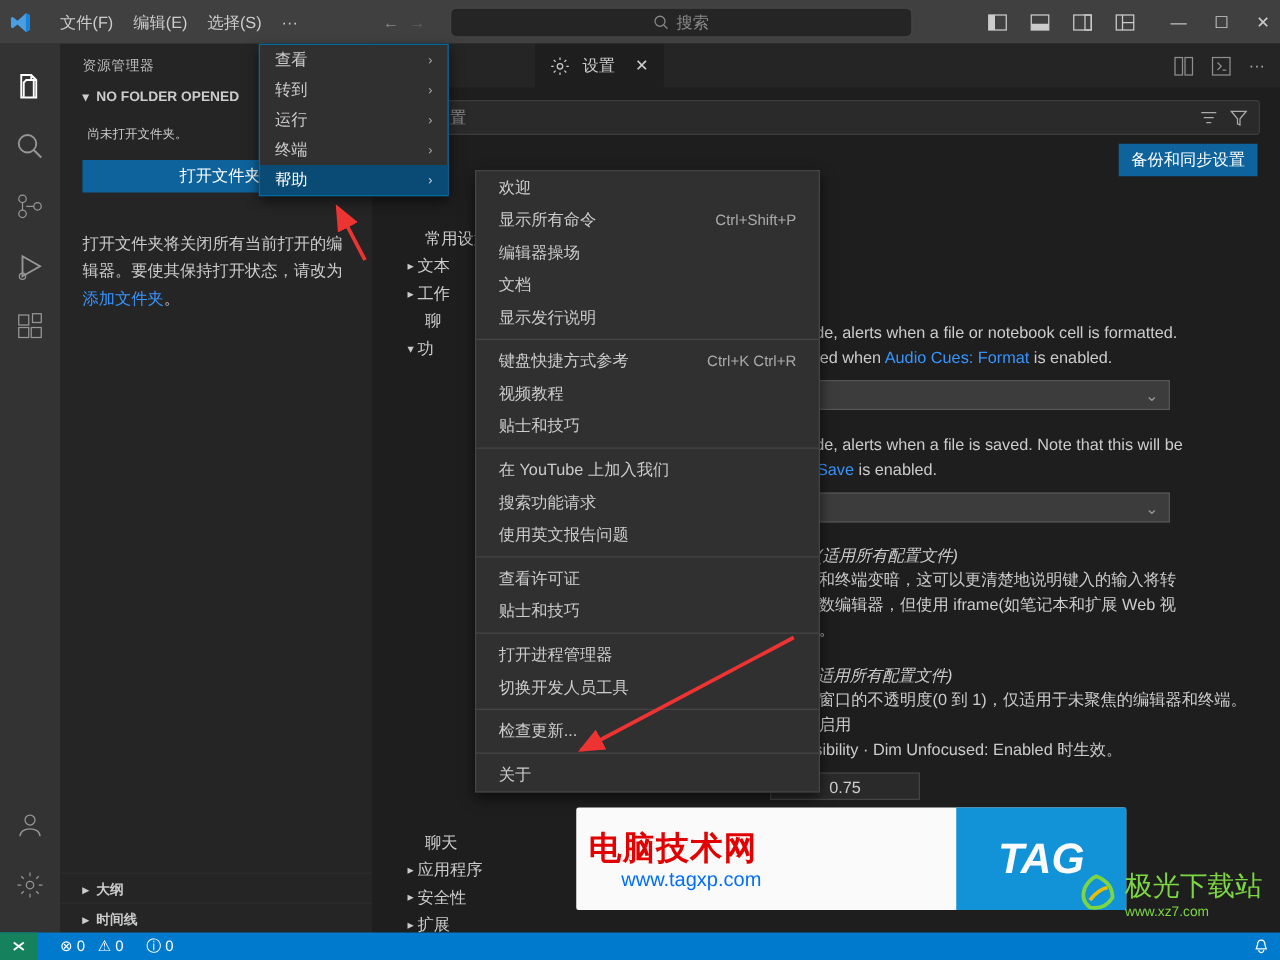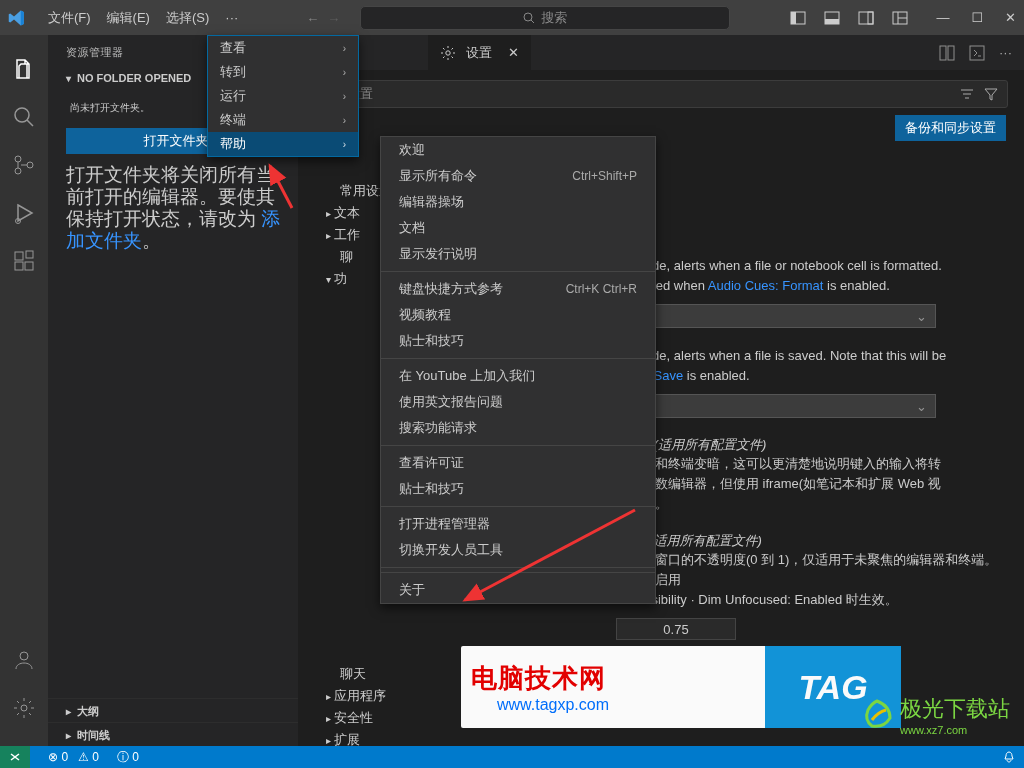--- a/index.html
+++ b/index.html
@@ -20,21 +20,21 @@
 .activitybar .icon { width: 24px; height: 24px; margin: 12px 0; opacity: 0.65; }
 .activitybar .icon.active { opacity: 1; }
 .activitybar .bottom-icons { margin-top: auto; margin-bottom: 16px; display:flex; flex-direction:column; align-items:center;}
 
 
 .sidebar { position: absolute; left: 48px; top: 35px; width: 250px; height: 713px; background: #252526; padding: 10px 12px 10px 18px; color: #bbb; }
 .sidebar .title { font-size: 11px; letter-spacing: 0.5px; color: #bbbbbb; padding-bottom: 6px; }
 .sidebar .folder-header { display:flex; align-items:center; gap:6px; font-weight:600; font-size:11px; color:#ccc; padding:6px 0 10px 0;}
 .sidebar .msg { color: #ccc; font-size:10px; line-height:20px; margin:4px 0 10px 4px;}
 .sidebar .open-btn { background:#0e639c; color:#fff; text-align:center; padding:4px 0; margin-top:4px; font-size:13px; white-space:nowrap; overflow:hidden;}
-.sidebar .hint { color:#ccc; font-size:19px; line-height:22px; margin-top:10px; }
+.sidebar .hint { color:#ccc; font-size:13px; line-height:22px; margin-top:30px; }
 .sidebar .hint a { color:#3794ff; text-decoration:none;}
 .sidebar .collapse-sec { position:absolute; left:0; right:0; padding:5px 18px; font-size:11px; font-weight:600; color:#ccc; display:flex; align-items:center; gap:6px; border-top:1px solid #2d2d2d;}
 .sidebar .collapse-sec.outline { bottom: 24px;}
 .sidebar .collapse-sec.timeline { bottom: 0;}
 
 
 .main { position: absolute; left: 298px; top: 35px; right: 0; height: 713px; background: #1e1e1e; }
 .tabbar { height: 35px; background: #252526; display:flex; align-items:center;}
 .tab { height:35px; background:#1e1e1e; display:flex; align-items:center; padding:0 12px; gap:10px; }
 .tab .gear { width:16px; height:16px;}
@@ -373,40 +373,43 @@
       <span>视频教程</span>
     </div>
   <div class="item">
       <span>贴士和技巧</span>
     </div>
   <div class="sep"></div>
   <div class="item">
       <span>在 YouTube 上加入我们</span>
     </div>
   <div class="item">
+      <span>搜索功能请求</span>
+    </div>
+  <div class="item">
       <span>使用英文报告问题</span>
     </div>
-  <div class="item">
-      <span>搜索功能请求</span>
-    </div>
   <div class="sep"></div>
   <div class="item">
       <span>查看许可证</span>
     </div>
   <div class="item">
       <span>贴士和技巧</span>
     </div>
   <div class="sep"></div>
   <div class="item">
       <span>打开进程管理器</span>
     </div>
   <div class="item">
       <span>切换开发人员工具</span>
     </div>
   <div class="sep"></div>
+  <div class="item">
+      <span>检查更新...</span>
+    </div>
   <div class="sep"></div>
   <div class="item">
       <span>关于</span>
     </div>
 </div>
 
 <svg class="arrow-svg" style="left:262px; top:160px;" width="40" height="54">
   <defs>
       <marker id="ah1" markerWidth="8" markerHeight="8" refX="6" refY="3" orient="auto">
         <path d="M0,0 L7,3 L0,6 z" fill="#e33"></path>

